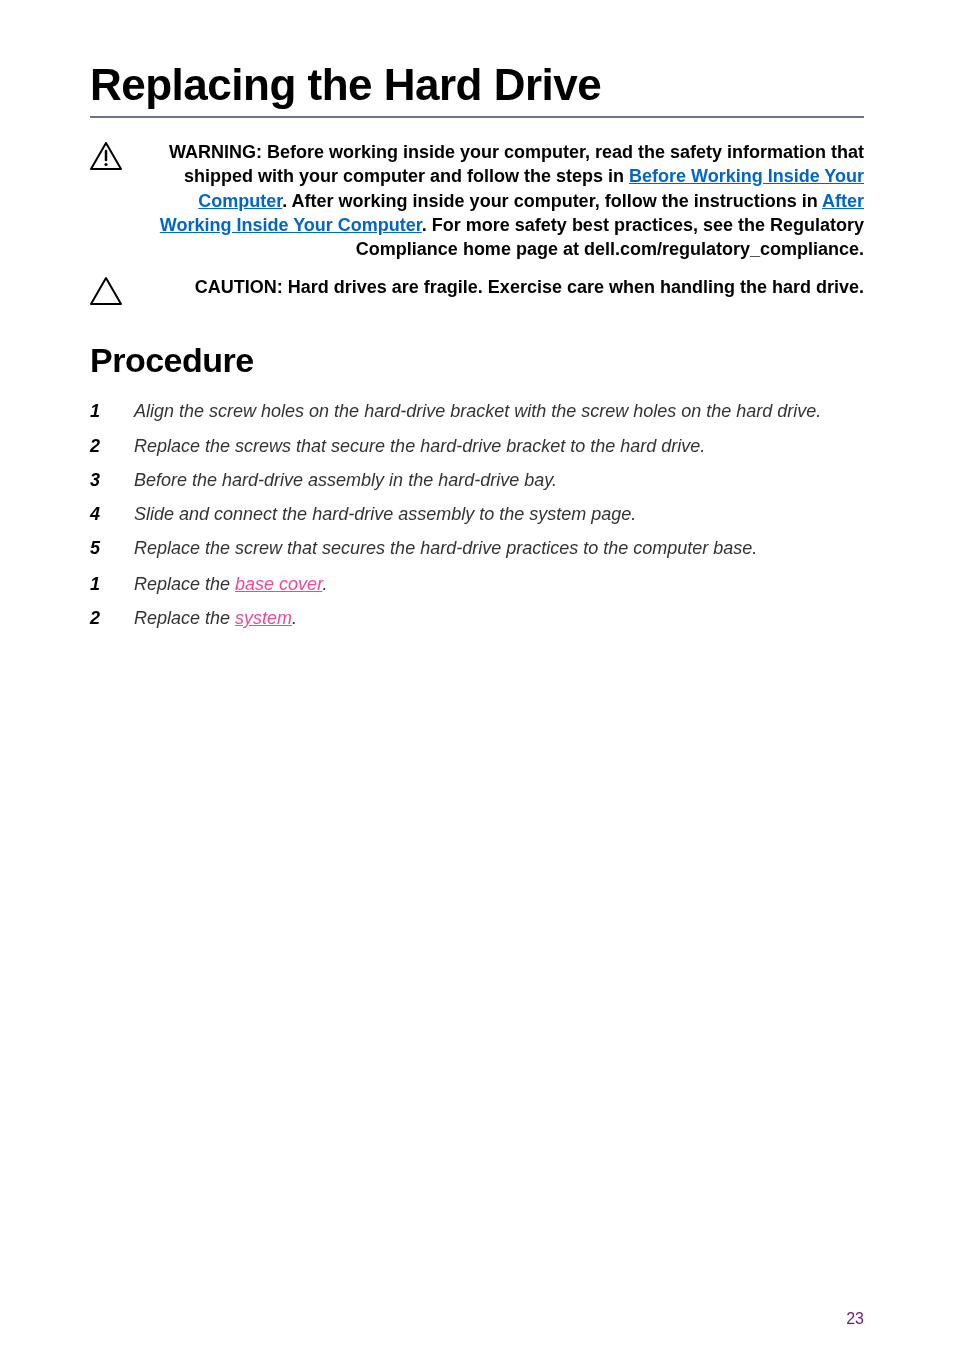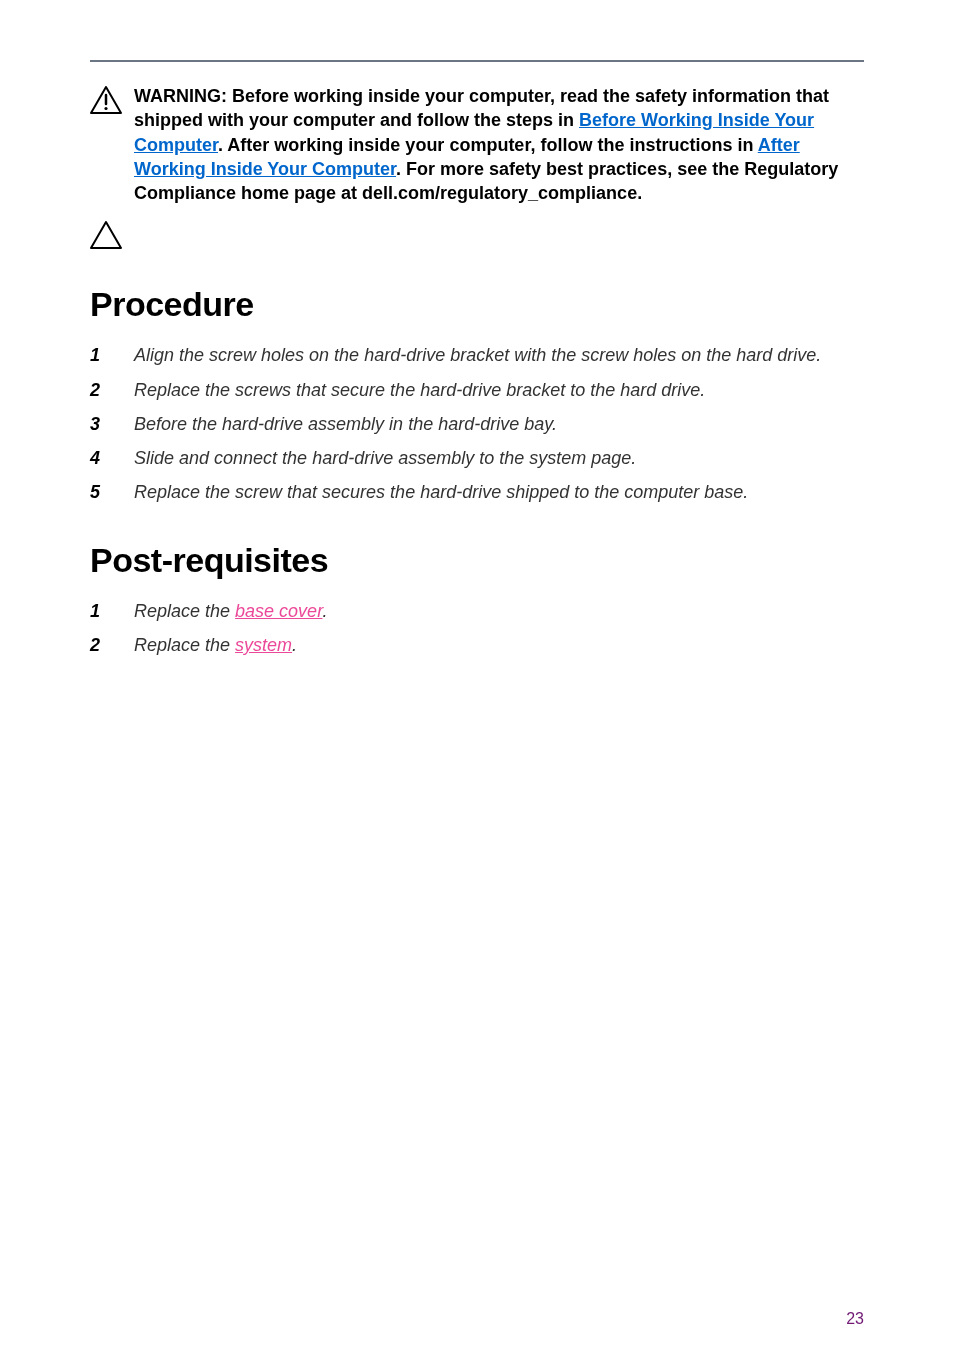--- a/index.html
+++ b/index.html
@@ -26,20 +26,21 @@
   }
   .title-rule {
     border: none;
     border-top: 2px solid #6b7583;
     margin: 0 0 22px 0;
   }
   .admon {
     display: flex;
     align-items: flex-start;
     margin-bottom: 14px;
+    text-align: right;
   }
   .admon .icon-col {
     flex: 0 0 44px;
     width: 44px;
     padding-top: 2px;
   }
   .admon .text-col {
     flex: 1;
     font-size: 18px;
     line-height: 1.35;
@@ -92,20 +93,21 @@
     font-size: 16px;
     color: #701a75;
   }
   svg { display: block; }
 </style>
 </head>
 <body>
 
 <div class="page">
 
+  <h1 class="title">Replacing the Hard Drive</h1>
   <hr class="title-rule">
 
   <div class="admon">
     <div class="icon-col">
       <svg width="32" height="28" viewBox="0 0 32 28">
         <polygon points="16,1 31,27 1,27" fill="none" stroke="#000" stroke-width="2" stroke-linejoin="round"></polygon>
         <line x1="16" y1="9" x2="16" y2="18" stroke="#000" stroke-width="2.5" stroke-linecap="round"></line>
         <circle cx="16" cy="22.5" r="1.6" fill="#000"></circle>
       </svg>
     </div>
@@ -113,32 +115,32 @@
       <span>WARNING: Before working inside your computer, read the safety information that shipped with your computer and follow the steps in </span><a class="link" href="#">Before Working Inside Your Computer</a><span>. After working inside your computer, follow the instructions in </span><a class="link" href="#">After Working Inside Your Computer</a><span>. For more safety best practices, see the Regulatory Compliance home page at dell.com/regulatory_compliance.</span>
     </div>
   </div>
 
   <div class="admon">
     <div class="icon-col">
       <svg width="32" height="28" viewBox="0 0 32 28">
         <polygon points="16,1 31,27 1,27" fill="none" stroke="#000" stroke-width="2" stroke-linejoin="round"></polygon>
       </svg>
     </div>
+    <div class="text-col">CAUTION: Hard drives are fragile. Exercise care when handling the hard drive.</div>
   </div>
 
   <h2 class="section">Procedure</h2>
   <ol class="steps">
     <li>Align the screw holes on the hard-drive bracket with the screw holes on the hard drive.</li>
     <li>Replace the screws that secure the hard-drive bracket to the hard drive.</li>
     <li>Before the hard-drive assembly in the hard-drive bay.</li>
     <li>Slide and connect the hard-drive assembly to the system page.</li>
-    <li>Replace the screw that secures the hard-drive shipped to the computer base.</li>
+    <li>Replace the screw that secures the hard-drive practices to the computer base.</li>
   </ol>
 
-  <h2 class="section">Post-requisites</h2>
   <ol class="steps">
     <li>
       <span>Replace the </span><a class="link" href="#">base cover</a><span>.</span>
     </li>
     <li>
       <span>Replace the </span><a class="link" href="#">system</a><span>.</span>
     </li>
   </ol>
 
   <div class="page-number">23</div>

